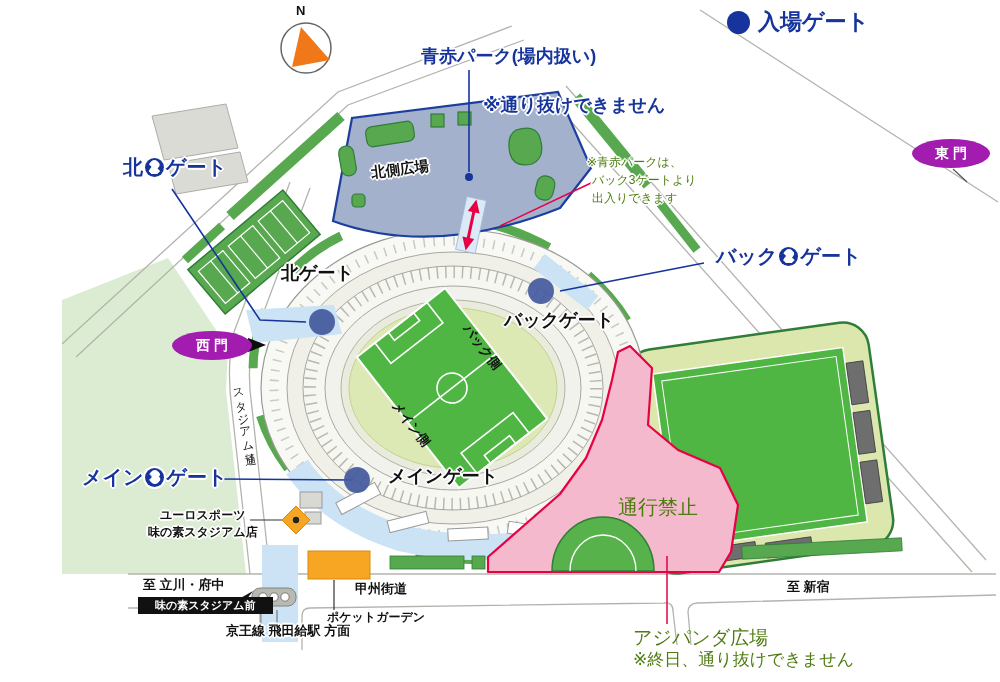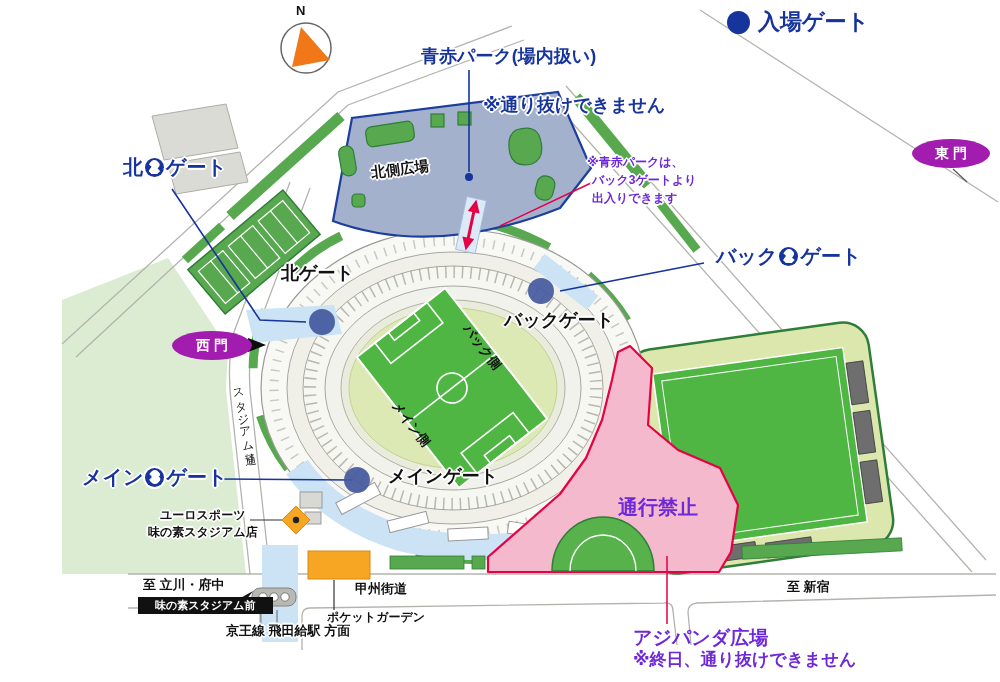--- a/index.html
+++ b/index.html
@@ -3,21 +3,21 @@
 <meta charset="utf-8">
 <style>
   html,body{margin:0;padding:0;background:#fff;}
   .map{position:relative;width:1000px;height:682px;background:#fff;overflow:hidden;
        font-family:"Liberation Sans","DejaVu Sans",sans-serif;}
   .map svg{position:absolute;left:0;top:0;}
   .lbl{position:absolute;white-space:nowrap;line-height:1.15;}
   .halo{text-shadow:-1px -1px 0 #fff,1px -1px 0 #fff,-1px 1px 0 #fff,1px 1px 0 #fff,
         0 -2px 0 #fff,0 2px 0 #fff,-2px 0 0 #fff,2px 0 0 #fff;}
   .blue{color:#16349b;font-weight:bold;}
-  .red{color:#6d28d9;font-weight:bold;}
+  .red{color:#4d7c0f;font-weight:normal;}
   .blk{color:#111;font-weight:bold;}
   .gate-blue{display:flex;align-items:center;font-size:20px;}
   .numcircle{display:inline-block;width:19px;height:19px;border-radius:50%;background:#16349b;
       color:#fff;font-size:14px;line-height:19px;text-align:center;margin:0 2px;
       box-shadow:0 0 0 2px #fff;font-weight:bold;}
   .mon{position:absolute;background:#a21caf;color:#fff;border-radius:50%;
       display:flex;align-items:center;justify-content:center;
       font-size:14px;font-weight:bold;letter-spacing:4px;text-indent:4px;}
   .legend-dot{position:absolute;width:23px;height:23px;border-radius:50%;background:#16349b;}
   .vtext{writing-mode:vertical-rl;text-orientation:upright;}

